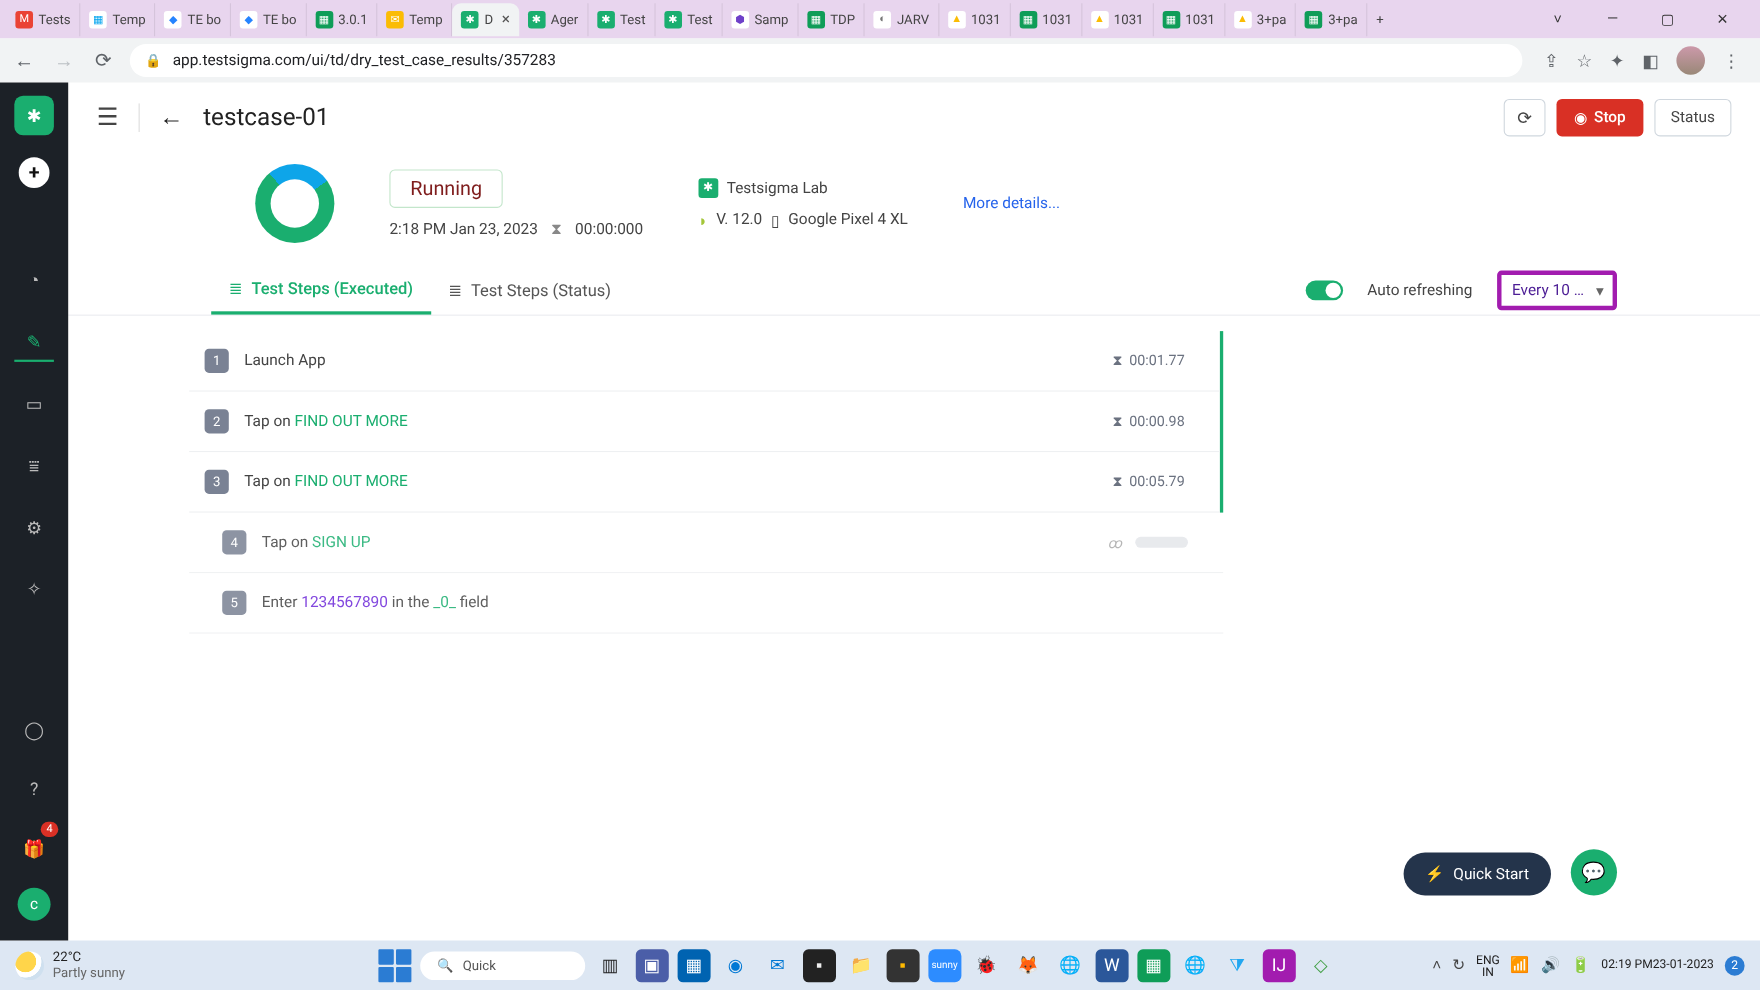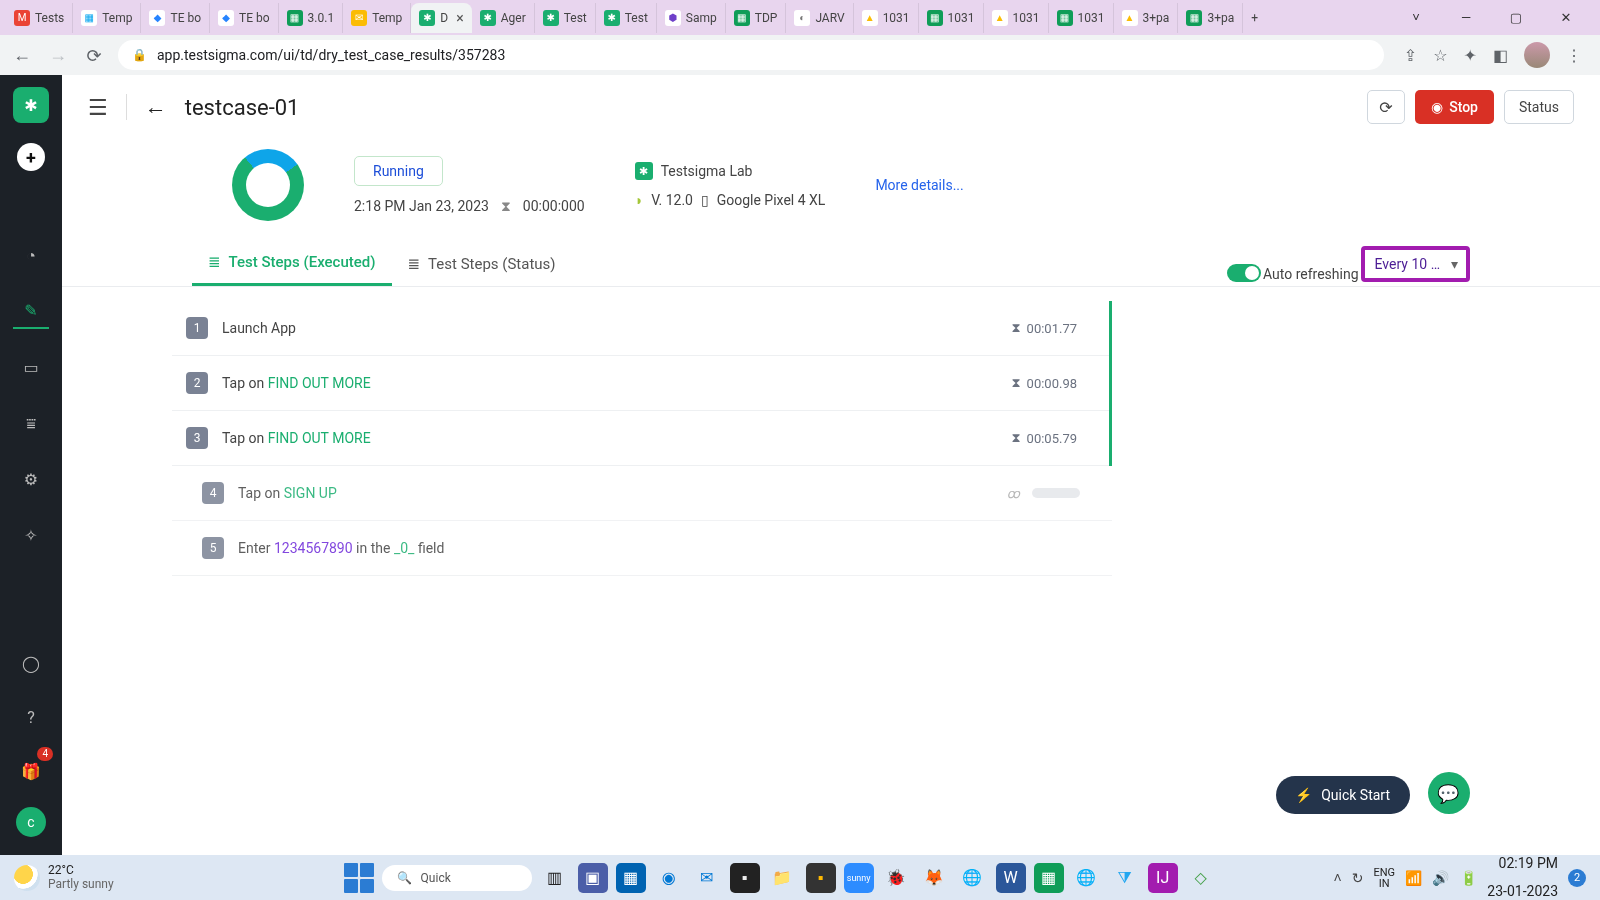--- a/index.html
+++ b/index.html
@@ -43,32 +43,32 @@
   .page-title { font-size: 22px; color: #222; font-weight: 400; }
   .top-right { margin-left: auto; display: flex; gap: 10px; }
   .icon-btn { width: 38px; height: 34px; border: 1px solid #d0d7de; border-radius: 5px; display: flex; align-items: center; justify-content: center; cursor: pointer; font-size: 16px; color: #444; background: #fff; }
   .btn-stop { background: #d93025; color: #fff; border: none; border-radius: 5px; padding: 0 16px; font-size: 14px; font-weight: 500; display: flex; align-items: center; gap: 6px; cursor: pointer; height: 34px; }
   .btn-status { border: 1px solid #d0d7de; background: #fff; border-radius: 5px; padding: 0 14px; font-size: 14px; color: #444; cursor: pointer; height: 34px; }
 
   .summary { display: flex; align-items: center; padding: 10px 170px 20px; gap: 50px; }
   .donut { width: 72px; height: 72px; border-radius: 50%; background: conic-gradient(#0ea5e9 0 55deg, #1aae6f 55deg 320deg, #0ea5e9 320deg 360deg); position: relative; }
   .donut::after { content: ""; position: absolute; inset: 14px; background: #fff; border-radius: 50%; }
   .sum-col { display: flex; flex-direction: column; gap: 12px; }
-  .status-pill { border: 1px solid #c3e6cb; color: #1d4ed8; padding: 6px 18px; border-radius: 5px; font-size: 14px; width: fit-content; }
+  .status-pill { border: 1px solid #c3e6cb; color: #7f1d1d; padding: 6px 18px; border-radius: 5px; font-size: 18px; width: fit-content; }
   .sum-meta { font-size: 14px; color: #444; display: flex; gap: 12px; align-items: center; }
   .hourglass { color: #888; }
   .lab-row { display: flex; align-items: center; gap: 8px; font-size: 14px; color: #444; }
   .lab-icon { width: 18px; height: 18px; background: #1aae6f; border-radius: 3px; display: inline-flex; align-items: center; justify-content: center; color: #fff; font-size: 11px; }
   .android { color: #a4c639; }
   .more-link { color: #2563eb; font-size: 14px; cursor: pointer; }
 
   .tabs-row { display: flex; align-items: center; border-bottom: 1px solid #eaecef; padding: 0 130px; }
   .tab-item { display: flex; align-items: center; gap: 8px; padding: 12px 16px; font-size: 15px; color: #555; cursor: pointer; }
   .tab-item.active { color: #1aae6f; border-bottom: 3px solid #1aae6f; font-weight: 500; }
-  .tabs-right { margin-left: auto; display: flex; align-items: flex-end; gap: 2px; font-size: 14px; color: #444; }
+  .tabs-right { margin-left: auto; display: flex; align-items: center; gap: 22px; font-size: 14px; color: #444; }
   .toggle { width: 34px; height: 18px; background: #1aae6f; border-radius: 10px; position: relative; }
   .toggle::after { content: ""; position: absolute; right: 2px; top: 2px; width: 14px; height: 14px; background: #fff; border-radius: 50%; }
   .select { border: 4px solid #a21caf; border-radius: 4px; padding: 6px 26px 6px 10px; font-size: 14px; position: relative; color: #4c1d95; cursor: pointer; }
   .select::after { content: "▾"; position: absolute; right: 8px; color: #666; }
 
   .steps { padding: 14px 110px 0; }
   .steps-inner { border-right: 3px solid #1aae6f; width: 940px; }
   .step-row { display: flex; align-items: center; padding: 16px 14px; border-bottom: 1px solid #eef0f2; font-size: 14px; }
   .step-row.pending { opacity: 0.85; }
   .step-row.sub { padding-left: 30px; }
@@ -88,21 +88,21 @@
   .weather { display: flex; align-items: center; gap: 8px; }
   .wicon { width: 26px; height: 26px; border-radius: 50%; background: radial-gradient(circle at 35% 35%, #ffd54a 0 40%, #fff 42% 60%, #cfe0ef 62%); }
   .wtxt { display: flex; flex-direction: column; line-height: 1.1; }
   .task-center { margin-left: 230px; display: flex; align-items: center; gap: 8px; }
   .start { width: 30px; height: 30px; display: grid; grid-template-columns: 1fr 1fr; grid-template-rows: 1fr 1fr; gap: 2px; }
   .start div { background: #2b7cd3; border-radius: 1px; }
   .search-pill { background: #fff; border-radius: 18px; padding: 6px 16px; display: flex; align-items: center; gap: 8px; width: 150px; color: #555; }
   .tb-icon { width: 30px; height: 30px; border-radius: 5px; display: flex; align-items: center; justify-content: center; font-size: 16px; cursor: pointer; }
   .tb-right { margin-left: auto; display: flex; align-items: center; gap: 10px; }
   .lang { display: flex; flex-direction: column; line-height: 1; font-size: 11px; text-align: center; }
-  .clock { display: flex; flex-direction: column; line-height: 1.1; font-size: 14px; text-align: right; gap: 12px; }
+  .clock { display: flex; flex-direction: row; line-height: 1.1; font-size: 11px; text-align: right; }
   .tray-ico { font-size: 14px; color: #444; }
   .notif-badge { width: 18px; height: 18px; border-radius: 50%; background: #2b7cd3; color: #fff; font-size: 11px; display: flex; align-items: center; justify-content: center; }
 </style>
 </head>
 <body>
 
 <div class="browser-tabs" id="tab-strip">
     <div class="tab">
       <span class="favicon" style="background:#ea4335;color:#fff">M</span>
       <span>Tests</span>

